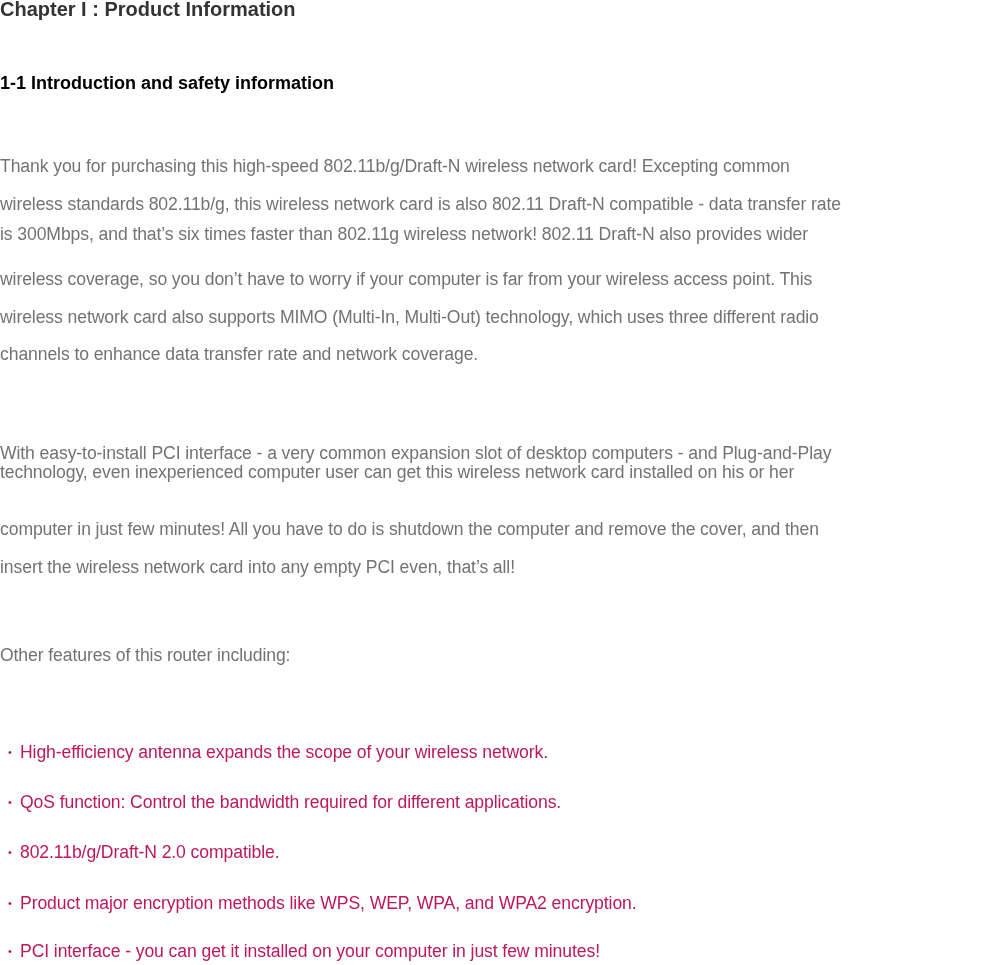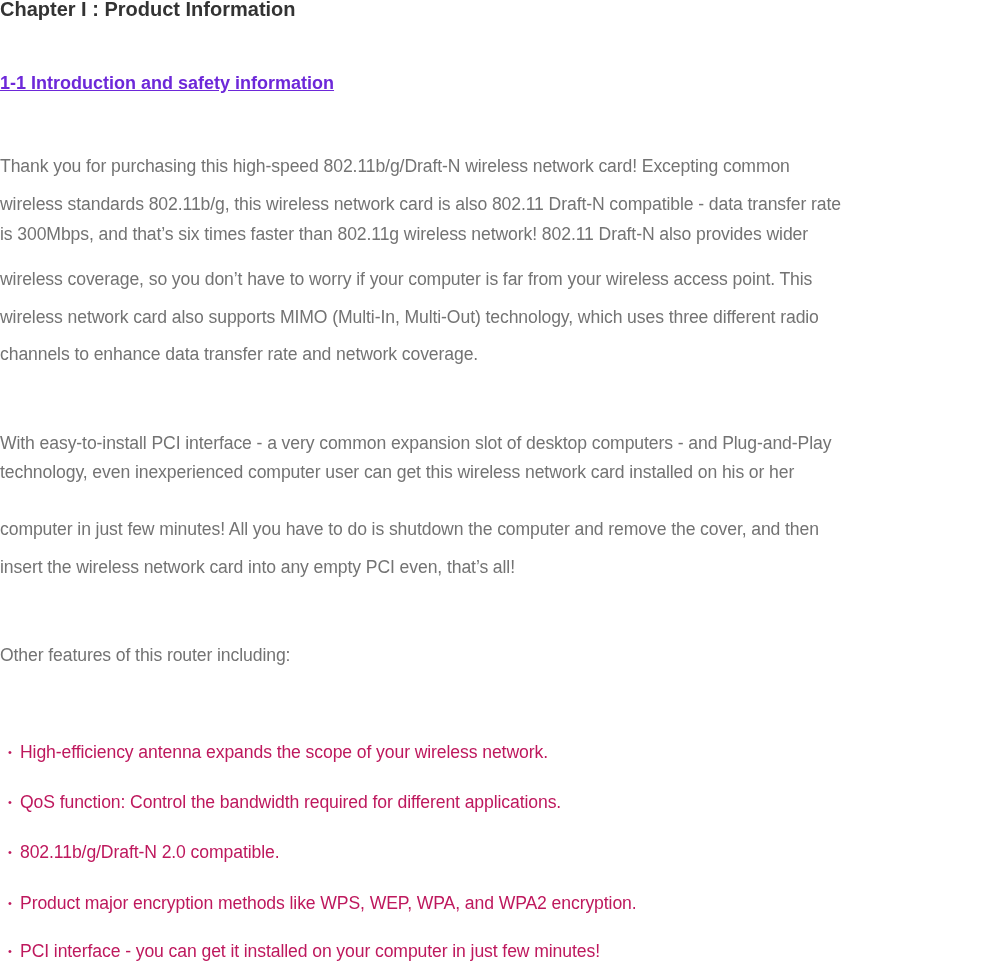--- a/index.html
+++ b/index.html
@@ -20,22 +20,21 @@
     top: -2px;
     font-size: 20px;
     font-weight: bold;
     color: #333333;
     letter-spacing: 0px;
   }
   .section-title {
     top: 73px;
     font-size: 18px;
     font-weight: bold;
-    color: #6d28d9;
-    text-decoration: underline;
+    color: #000000;
   }
   .para-line {
     font-size: 17.6px;
     color: #737373;
     letter-spacing: -0.1px;
   }
   .bullet-row {
     font-size: 17.6px;
     color: #be185d;
     letter-spacing: -0.1px;
@@ -60,21 +59,21 @@
   <div>
     <div class="abs para-line" style="top:156px">Thank you for purchasing this high-speed 802.11b/g/Draft-N wireless network card! Excepting common</div>
     <div class="abs para-line" style="top:194px">wireless standards 802.11b/g, this wireless network card is also 802.11 Draft-N compatible - data transfer rate</div>
     <div class="abs para-line" style="top:224px">is 300Mbps, and that’s six times faster than 802.11g wireless network! 802.11 Draft-N also provides wider</div>
     <div class="abs para-line" style="top:269px">wireless coverage, so you don’t have to worry if your computer is far from your wireless access point. This</div>
     <div class="abs para-line" style="top:307px">wireless network card also supports MIMO (Multi-In, Multi-Out) technology, which uses three different radio</div>
     <div class="abs para-line" style="top:344px">channels to enhance data transfer rate and network coverage.</div>
   </div>
 
   <div>
-    <div class="abs para-line" style="top:433px">With easy-to-install PCI interface - a very common expansion slot of desktop computers - and Plug-and-Play</div>
+    <div class="abs para-line" style="top:443px">With easy-to-install PCI interface - a very common expansion slot of desktop computers - and Plug-and-Play</div>
     <div class="abs para-line" style="top:462px">technology, even inexperienced computer user can get this wireless network card installed on his or her</div>
     <div class="abs para-line" style="top:519px">computer in just few minutes! All you have to do is shutdown the computer and remove the cover, and then</div>
     <div class="abs para-line" style="top:557px">insert the wireless network card into any empty PCI even, that’s all!</div>
   </div>
 
   <div class="abs para-line" style="top:645px">Other features of this router including:</div>
 
   <div>
     <div class="abs bullet-row" style="top:742px">
       <span class="bullet-dot">•</span><span>High-efficiency antenna expands the scope of your wireless network.</span>

